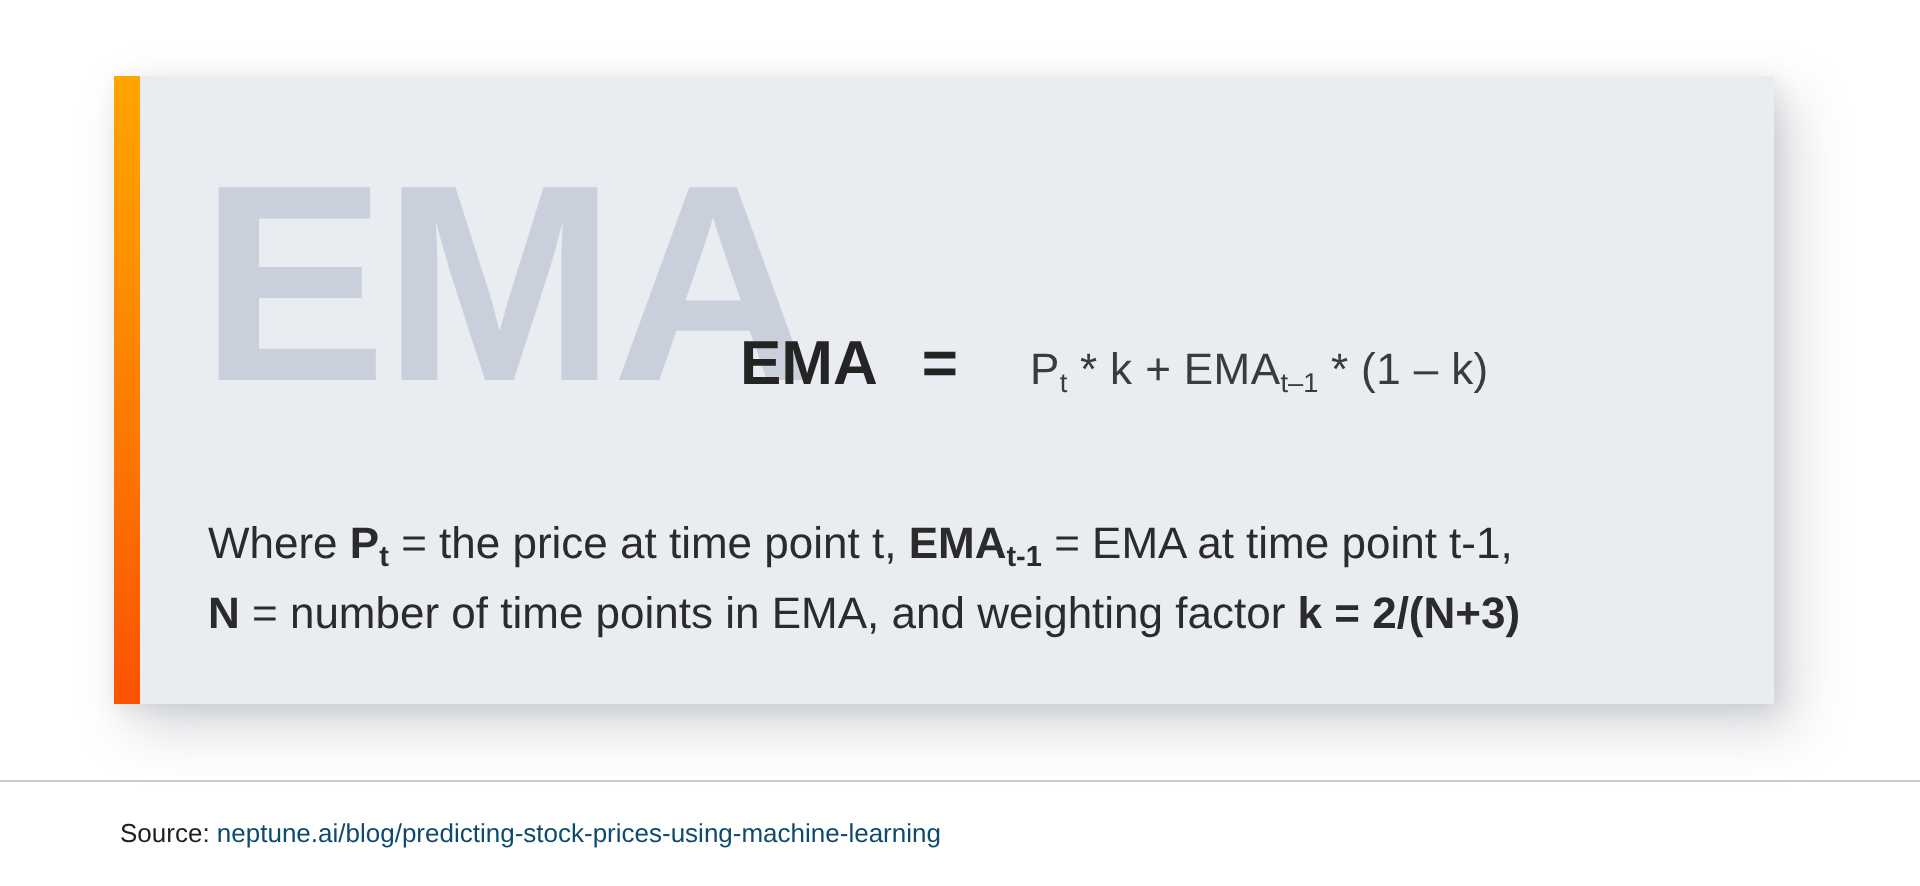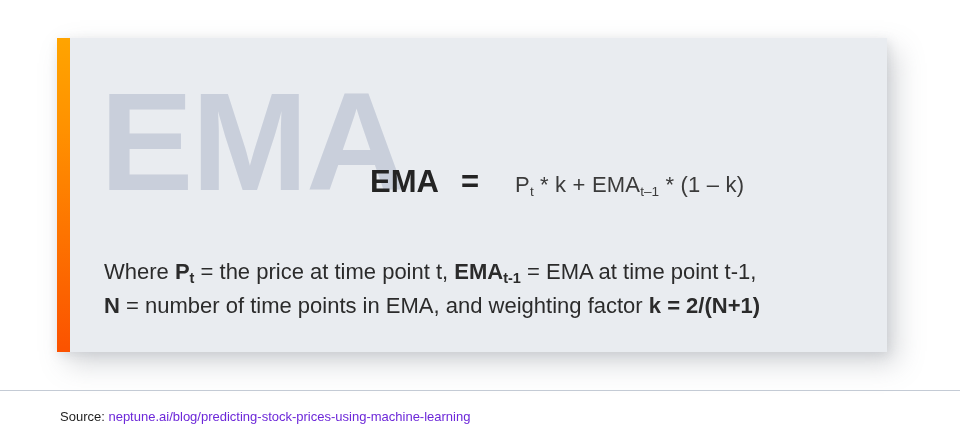--- a/index.html
+++ b/index.html
@@ -119,21 +119,21 @@
   }
   #source-line {
     position: absolute;
     left: 60px;
     top: 409px;
     font-size: 13px;
     color: #3A3A3A;
     white-space: nowrap;
   }
   #source-label { font-weight: normal; color: #1F1F1F; }
-  #source-url { color: #6d28d9; }
+  #source-url { color: #0c4a6e; }
 </style>
 </head>
 <body>
 
 <div id="figure-card">
 
   <div id="accent-bar"></div>
 
   <div id="card-body">
 
@@ -141,21 +141,21 @@
 
     <div id="formula-row">
       <span id="formula-lhs">EMA</span>
       <span id="formula-eq">=</span>
       <span id="formula-rhs"><span>P</span><sub>t</sub><span> * k + EMA</span><sub>t–1</sub><span> * (1 – k)</span></span>
     </div>
 
     <div id="description">
       <div><span>Where </span><b><span>P</span><sub>t</sub></b><span> = the price at time point t, </span><b><span>EMA</span><sub>t-1</sub></b><span> = EMA at time point t-1,</span></div>
 
-      <div><b>N</b><span> = number of time points in EMA, and weighting factor </span><b>k = 2/(N+1)</b></div>
+      <div><b>N</b><span> = number of time points in EMA, and weighting factor </span><b>k = 2/(N+3)</b></div>
     </div>
 
   </div>
 </div>
 
 <div id="footer-divider"></div>
 
 <div id="source-line">
   <span id="source-label">Source:</span><span id="source-url"> neptune.ai/blog/predicting-stock-prices-using-machine-learning</span>
 </div>

